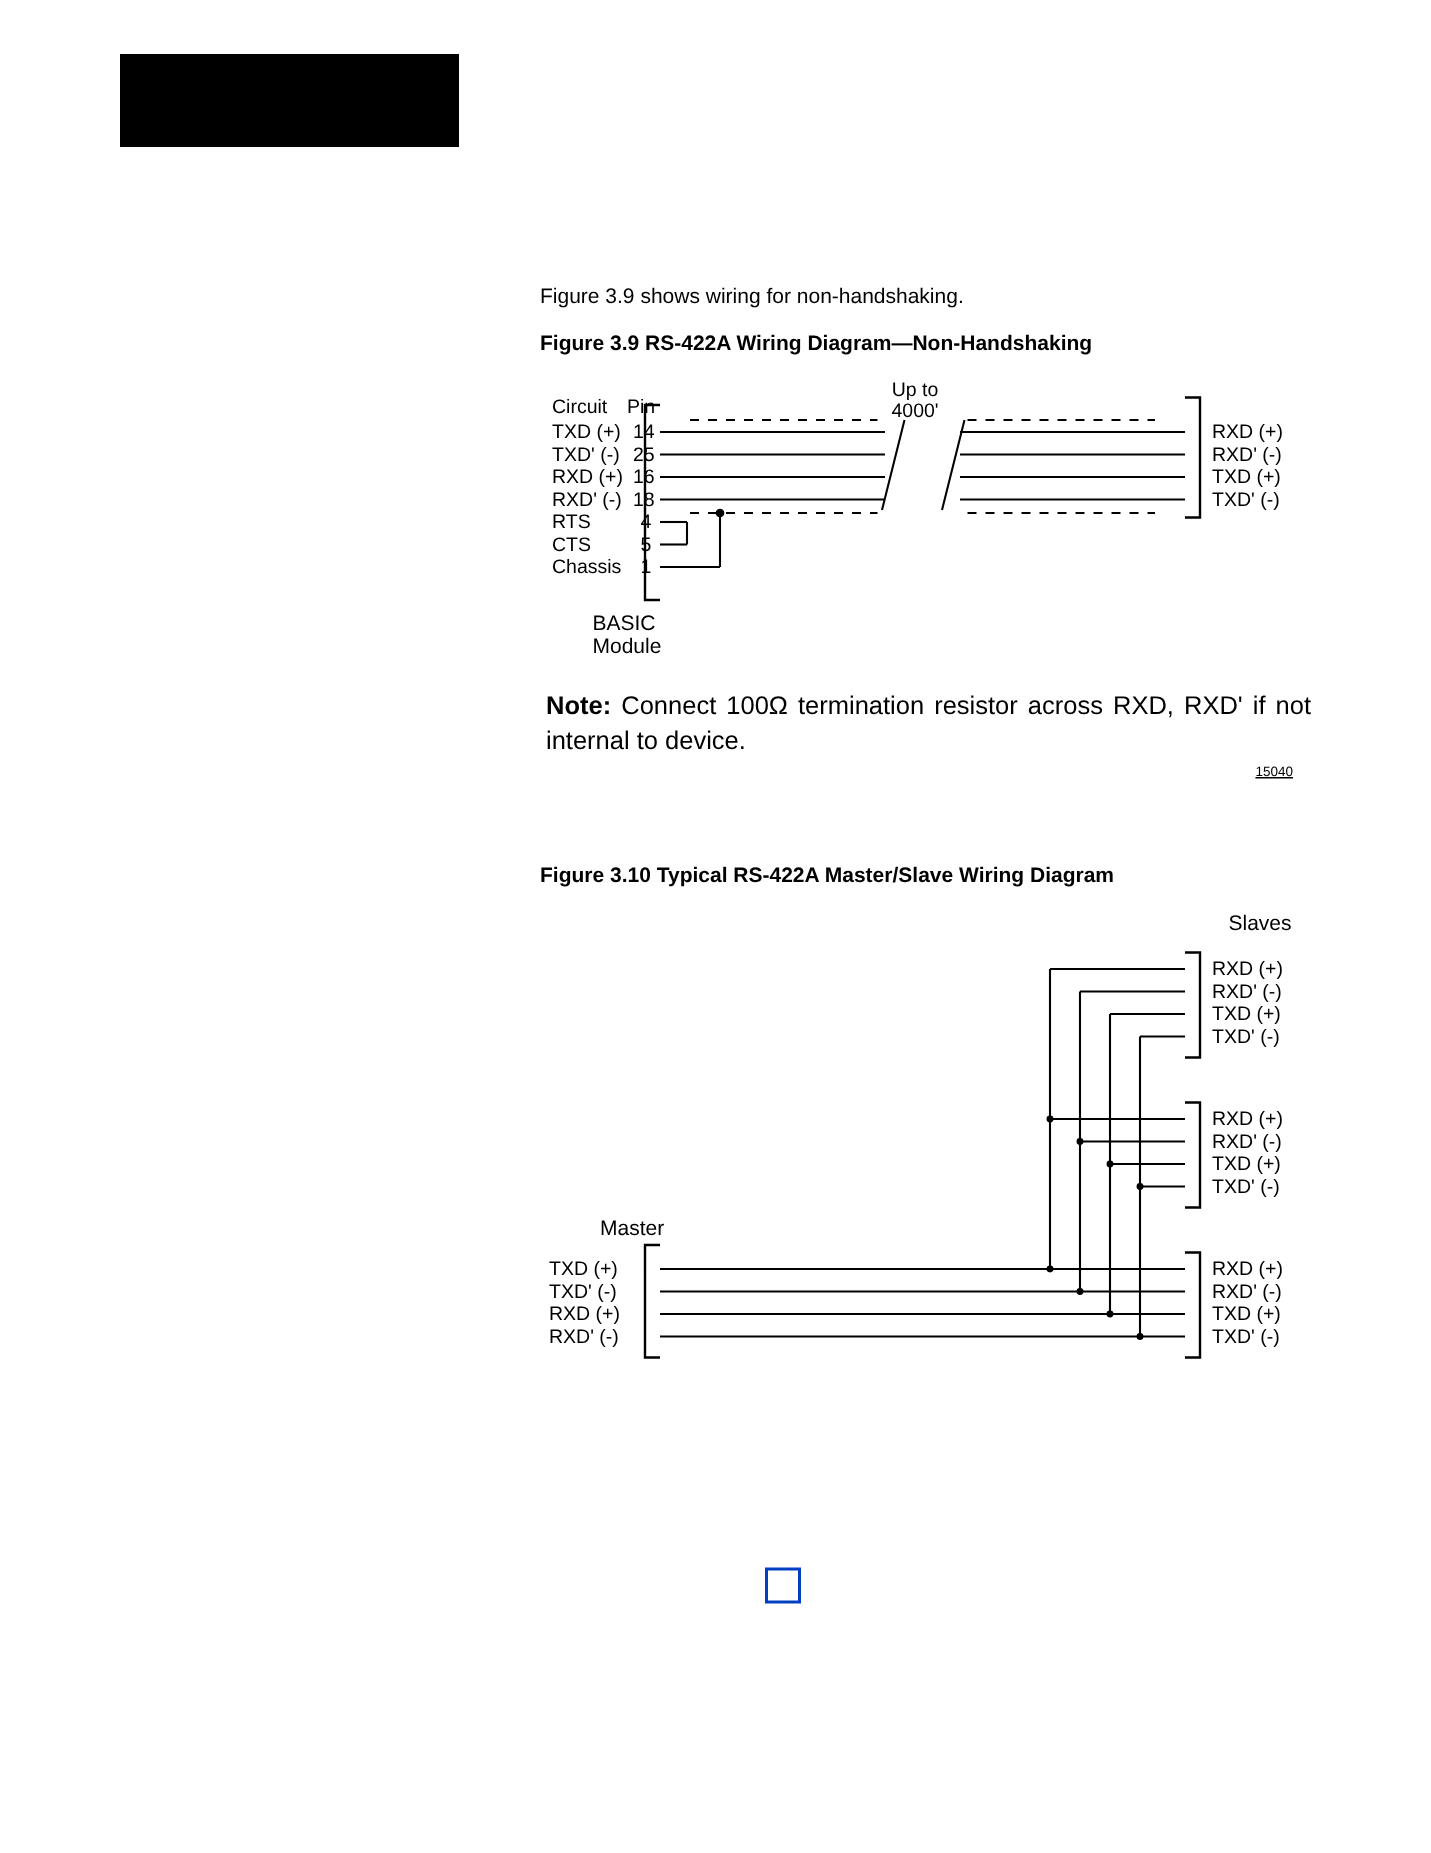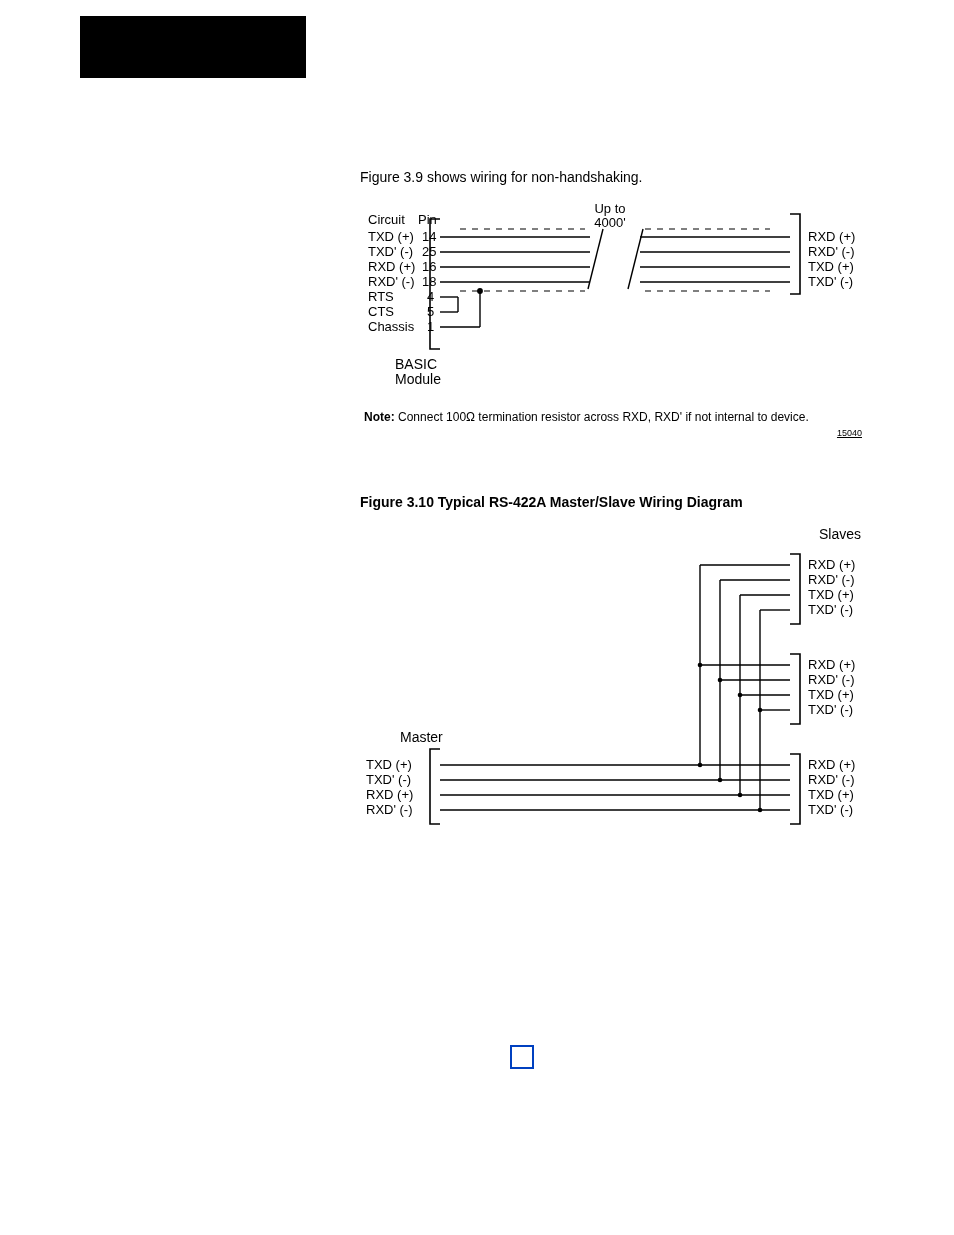--- a/index.html
+++ b/index.html
@@ -9,42 +9,42 @@
     font-family: Arial, Helvetica, sans-serif;
     color: #000;
     font-size: 14px;
     line-height: 1.35;
   }
   .page {
     width: 954px;
     height: 1235px;
     position: relative;
     box-sizing: border-box;
-    padding: 16px 70px 30px 80px;
+    padding: 36px 70px 30px 80px;
   }
   .blackbox {
     background: #000;
     height: 62px;
     width: 226px;
     margin-bottom: 90px;
   }
   .body-text {
     margin: 0 0 12px 0;
   }
   .right-col {
     margin-left: 280px;
   }
   .figure {
     margin-bottom: 44px;
   }
   .figure svg {
     display: block;
   }
   .note {
-    font-size: 12px;
+    font-size: 17px;
     margin-top: 10px;
     margin-left: 4px;
     margin-right: 10px;
     text-align: justify;
   }
   .note b { font-weight: bold; }
   .idnum {
     font-size: 9px;
     text-align: right;
     margin-top: 2px;
@@ -66,20 +66,21 @@
 </head>
 <body>
 
 <div class="page">
 
   <div class="blackbox"></div>
 
   <div class="right-col">
 
     <p class="body-text">Figure 3.9 shows wiring for non-handshaking.</p>
+    <p class="body-text" style="font-weight:bold;">Figure 3.9 RS-422A Wiring Diagram—Non-Handshaking</p>
 
     <div class="figure">
       <svg width="520" height="200" viewBox="0 0 520 200">
 
         <path d="M 80 20 L 70 20 L 70 150 L 80 150" stroke="#000" fill="none" stroke-width="1.6"></path>
 
         <path d="M 430 15 L 440 15 L 440 95 L 430 95" stroke="#000" fill="none" stroke-width="1.6"></path>
 
         <text x="8" y="25" font-size="13">Circuit</text>
         <text x="58" y="25" font-size="13">Pin</text>

